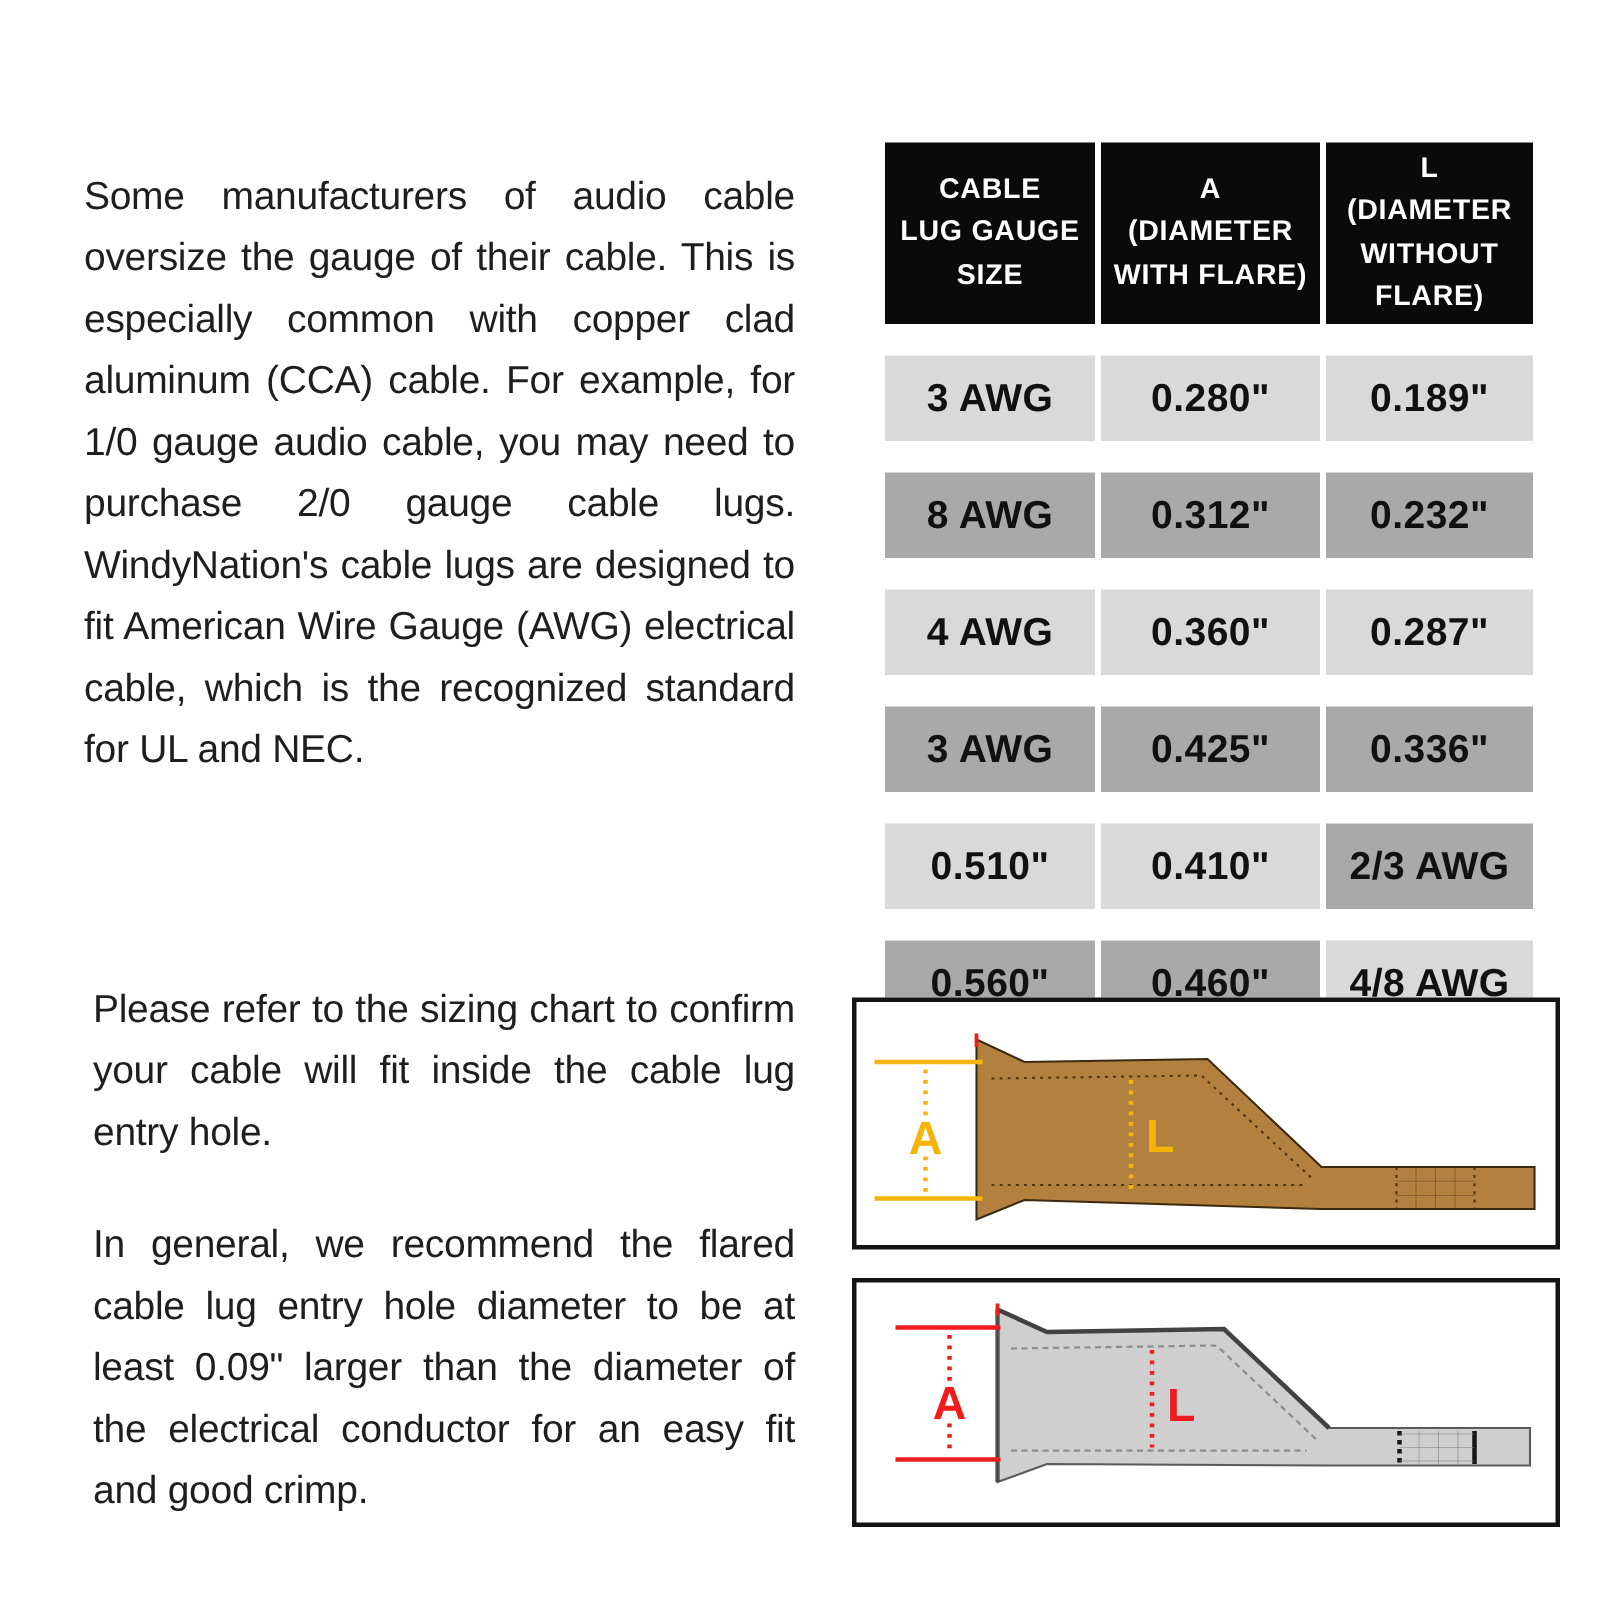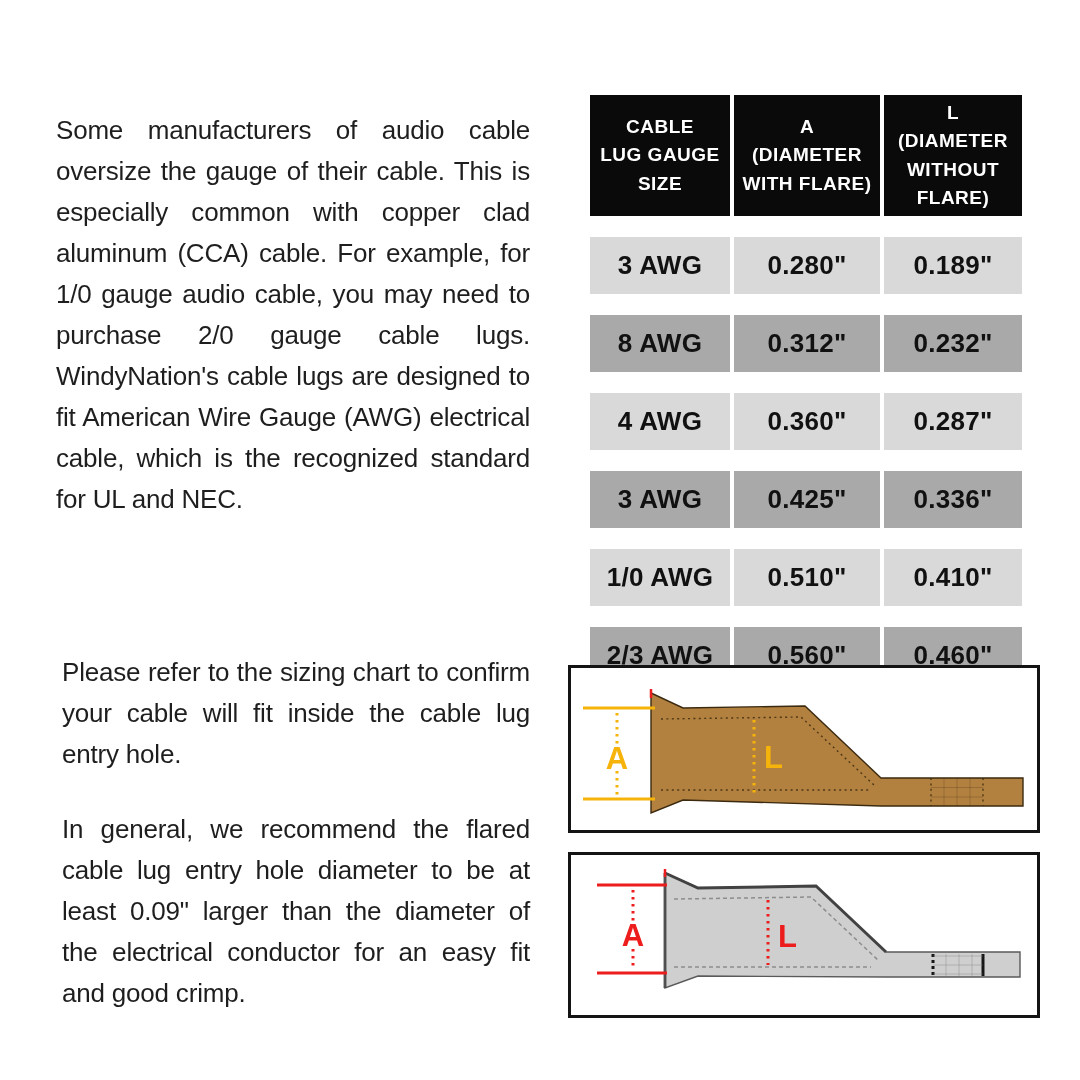--- a/index.html
+++ b/index.html
@@ -88,21 +88,20 @@
     <div class="td row-dark">0.232"</div>
 
     <div class="td row-light">4 AWG</div>
     <div class="td row-light">0.360"</div>
     <div class="td row-light">0.287"</div>
 
     <div class="td row-dark">3 AWG</div>
     <div class="td row-dark">0.425"</div>
     <div class="td row-dark">0.336"</div>
 
-    <div class="td row-light">1/0 AWG</div>
     <div class="td row-light">0.510"</div>
     <div class="td row-light">0.410"</div>
 
     <div class="td row-dark">2/3 AWG</div>
     <div class="td row-dark">0.560"</div>
     <div class="td row-dark">0.460"</div>
 
     <div class="td row-light">4/8 AWG</div>
     <div class="td row-light">0.685"</div>
     <div class="td row-light">0.595"</div>

